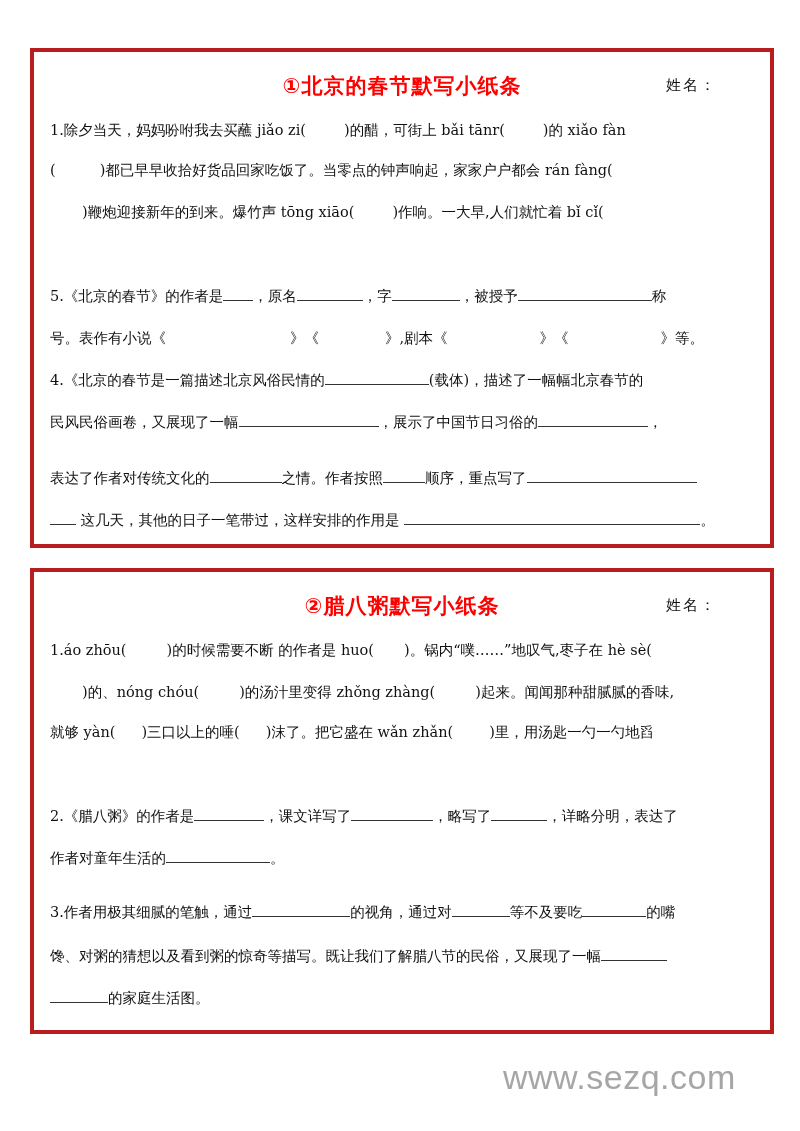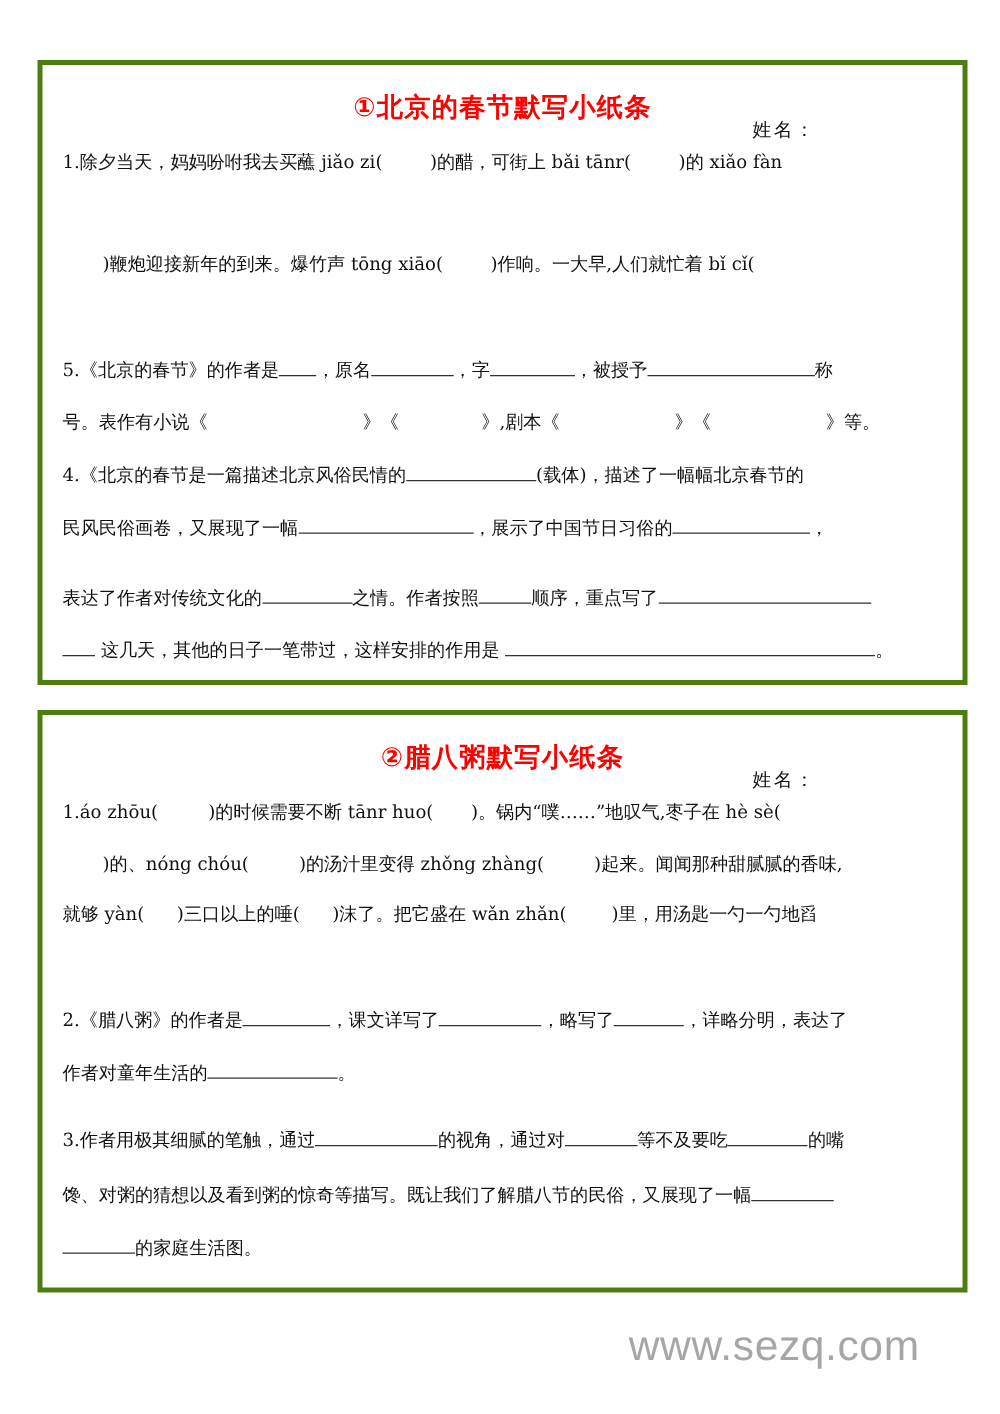--- a/index.html
+++ b/index.html
@@ -1,40 +1,43 @@
 <!DOCTYPE html>
 <html><head>
 <meta charset="utf-8">
 <style>
   html, body { margin:0; padding:0; background:#ffffff; }
   body { width:800px; height:1131px; position:relative; overflow:hidden;
          font-family:"DejaVu Serif","Liberation Serif",serif; color:#111; }
-  .card { position:absolute; left:30px; width:736px; border:4px solid #4d7c0f; box-sizing:content-box; }
+  .card { position:absolute; left:30px; width:736px; border:4px solid #b91c1c; box-sizing:content-box; }
   #card1 { top:48px; height:492px; }
   #card2 { top:568px; height:458px; }
   .title { position:absolute; top:20px; left:0; width:100%; text-align:center;
            font-family:"DejaVu Sans","Liberation Sans",sans-serif; font-weight:bold;
            font-size:21px; color:#ff0000; letter-spacing:1px; }
-  .name-label { position:absolute; top:24px; left:568px; font-size:15px;
-                font-family:Liberation Mono, monospace; letter-spacing:2px;margin-top:19px; }
+  .name-label { position:absolute; top:24px; left:632px; font-size:15px;
+                font-family:Liberation Mono, monospace; letter-spacing:2px; }
   .line { position:absolute; left:16px; font-size:14.5px; white-space:nowrap; line-height:20px; }
   .blank { display:inline-block; border-bottom:1px solid #333; height:14px; vertical-align:baseline; }
   .gap { display:inline-block; }
   .watermark { position:absolute; left:503px; top:1058px; font-family:"Liberation Sans","DejaVu Sans",sans-serif;
                font-size:34px; color:#a6a6a6; letter-spacing:0.5px; }
 </style>
 </head>
 <body>
 
 <div class="card" id="card1">
   <div class="title">①北京的春节默写小纸条</div>
   <div class="name-label">姓名：</div>
 
   <div class="line" style="top:68px">
     <span>1.除夕当天，妈妈吩咐我去买蘸 jiǎo zi(</span><span class="gap" style="width:38px"></span><span>)的醋，可街上 bǎi tānr(</span><span class="gap" style="width:38px"></span><span>)的 xiǎo fàn</span>
+  </div>
+  <div class="line" style="top:108px">
+    <span>(</span><span class="gap" style="width:44px"></span><span>)都已早早收拾好货品回家吃饭了。当零点的钟声响起，家家户户都会 rán fàng(</span>
   </div>
   <div class="line" style="top:150px;left:48px">
     <span>)鞭炮迎接新年的到来。爆竹声 tōng xiāo(</span><span class="gap" style="width:38px"></span><span>)作响。一大早,人们就忙着 bǐ cǐ(</span>
   </div>
   <div class="line" style="top:234px">
     <span>5.《北京的春节》的作者是</span><span class="blank" style="width:30px"></span><span>，原名</span><span class="blank" style="width:66px"></span><span>，字</span><span class="blank" style="width:68px"></span><span>，被授予</span><span class="blank" style="width:134px"></span><span>称</span>
   </div>
   <div class="line" style="top:276px">
     <span>号。表作有小说《</span><span class="gap" style="width:124px"></span><span>》《</span><span class="gap" style="width:66px"></span><span>》,剧本《</span><span class="gap" style="width:92px"></span><span>》《</span><span class="gap" style="width:92px"></span><span>》等。</span>
   </div>
@@ -50,21 +53,21 @@
   <div class="line" style="top:458px">
     <span class="blank" style="width:26px"></span><span> 这几天，其他的日子一笔带过，这样安排的作用是 </span><span class="blank" style="width:296px"></span><span>。</span>
   </div>
 </div>
 
 <div class="card" id="card2">
   <div class="title">②腊八粥默写小纸条</div>
   <div class="name-label">姓名：</div>
 
   <div class="line" style="top:68px">
-    <span>1.áo zhōu(</span><span class="gap" style="width:40px"></span><span>)的时候需要不断 tānr huo(</span><span class="gap" style="width:30px"></span><span>)。锅内“噗……”地叹气,枣子在 hè sè(</span>
+    <span>1.áo zhōu(</span><span class="gap" style="width:40px"></span><span>)的时候需要不断 的作者是 huo(</span><span class="gap" style="width:30px"></span><span>)。锅内“噗……”地叹气,枣子在 hè sè(</span>
   </div>
   <div class="line" style="top:110px;left:48px">
     <span>)的、nóng chóu(</span><span class="gap" style="width:40px"></span><span>)的汤汁里变得 zhǒng zhàng(</span><span class="gap" style="width:40px"></span><span>)起来。闻闻那种甜腻腻的香味,</span>
   </div>
   <div class="line" style="top:150px">
     <span>就够 yàn(</span><span class="gap" style="width:26px"></span><span>)三口以上的唾(</span><span class="gap" style="width:26px"></span><span>)沫了。把它盛在 wǎn zhǎn(</span><span class="gap" style="width:36px"></span><span>)里，用汤匙一勺一勺地舀</span>
   </div>
   <div class="line" style="top:234px">
     <span>2.《腊八粥》的作者是</span><span class="blank" style="width:70px"></span><span>，课文详写了</span><span class="blank" style="width:82px"></span><span>，略写了</span><span class="blank" style="width:56px"></span><span>，详略分明，表达了</span>
   </div>

